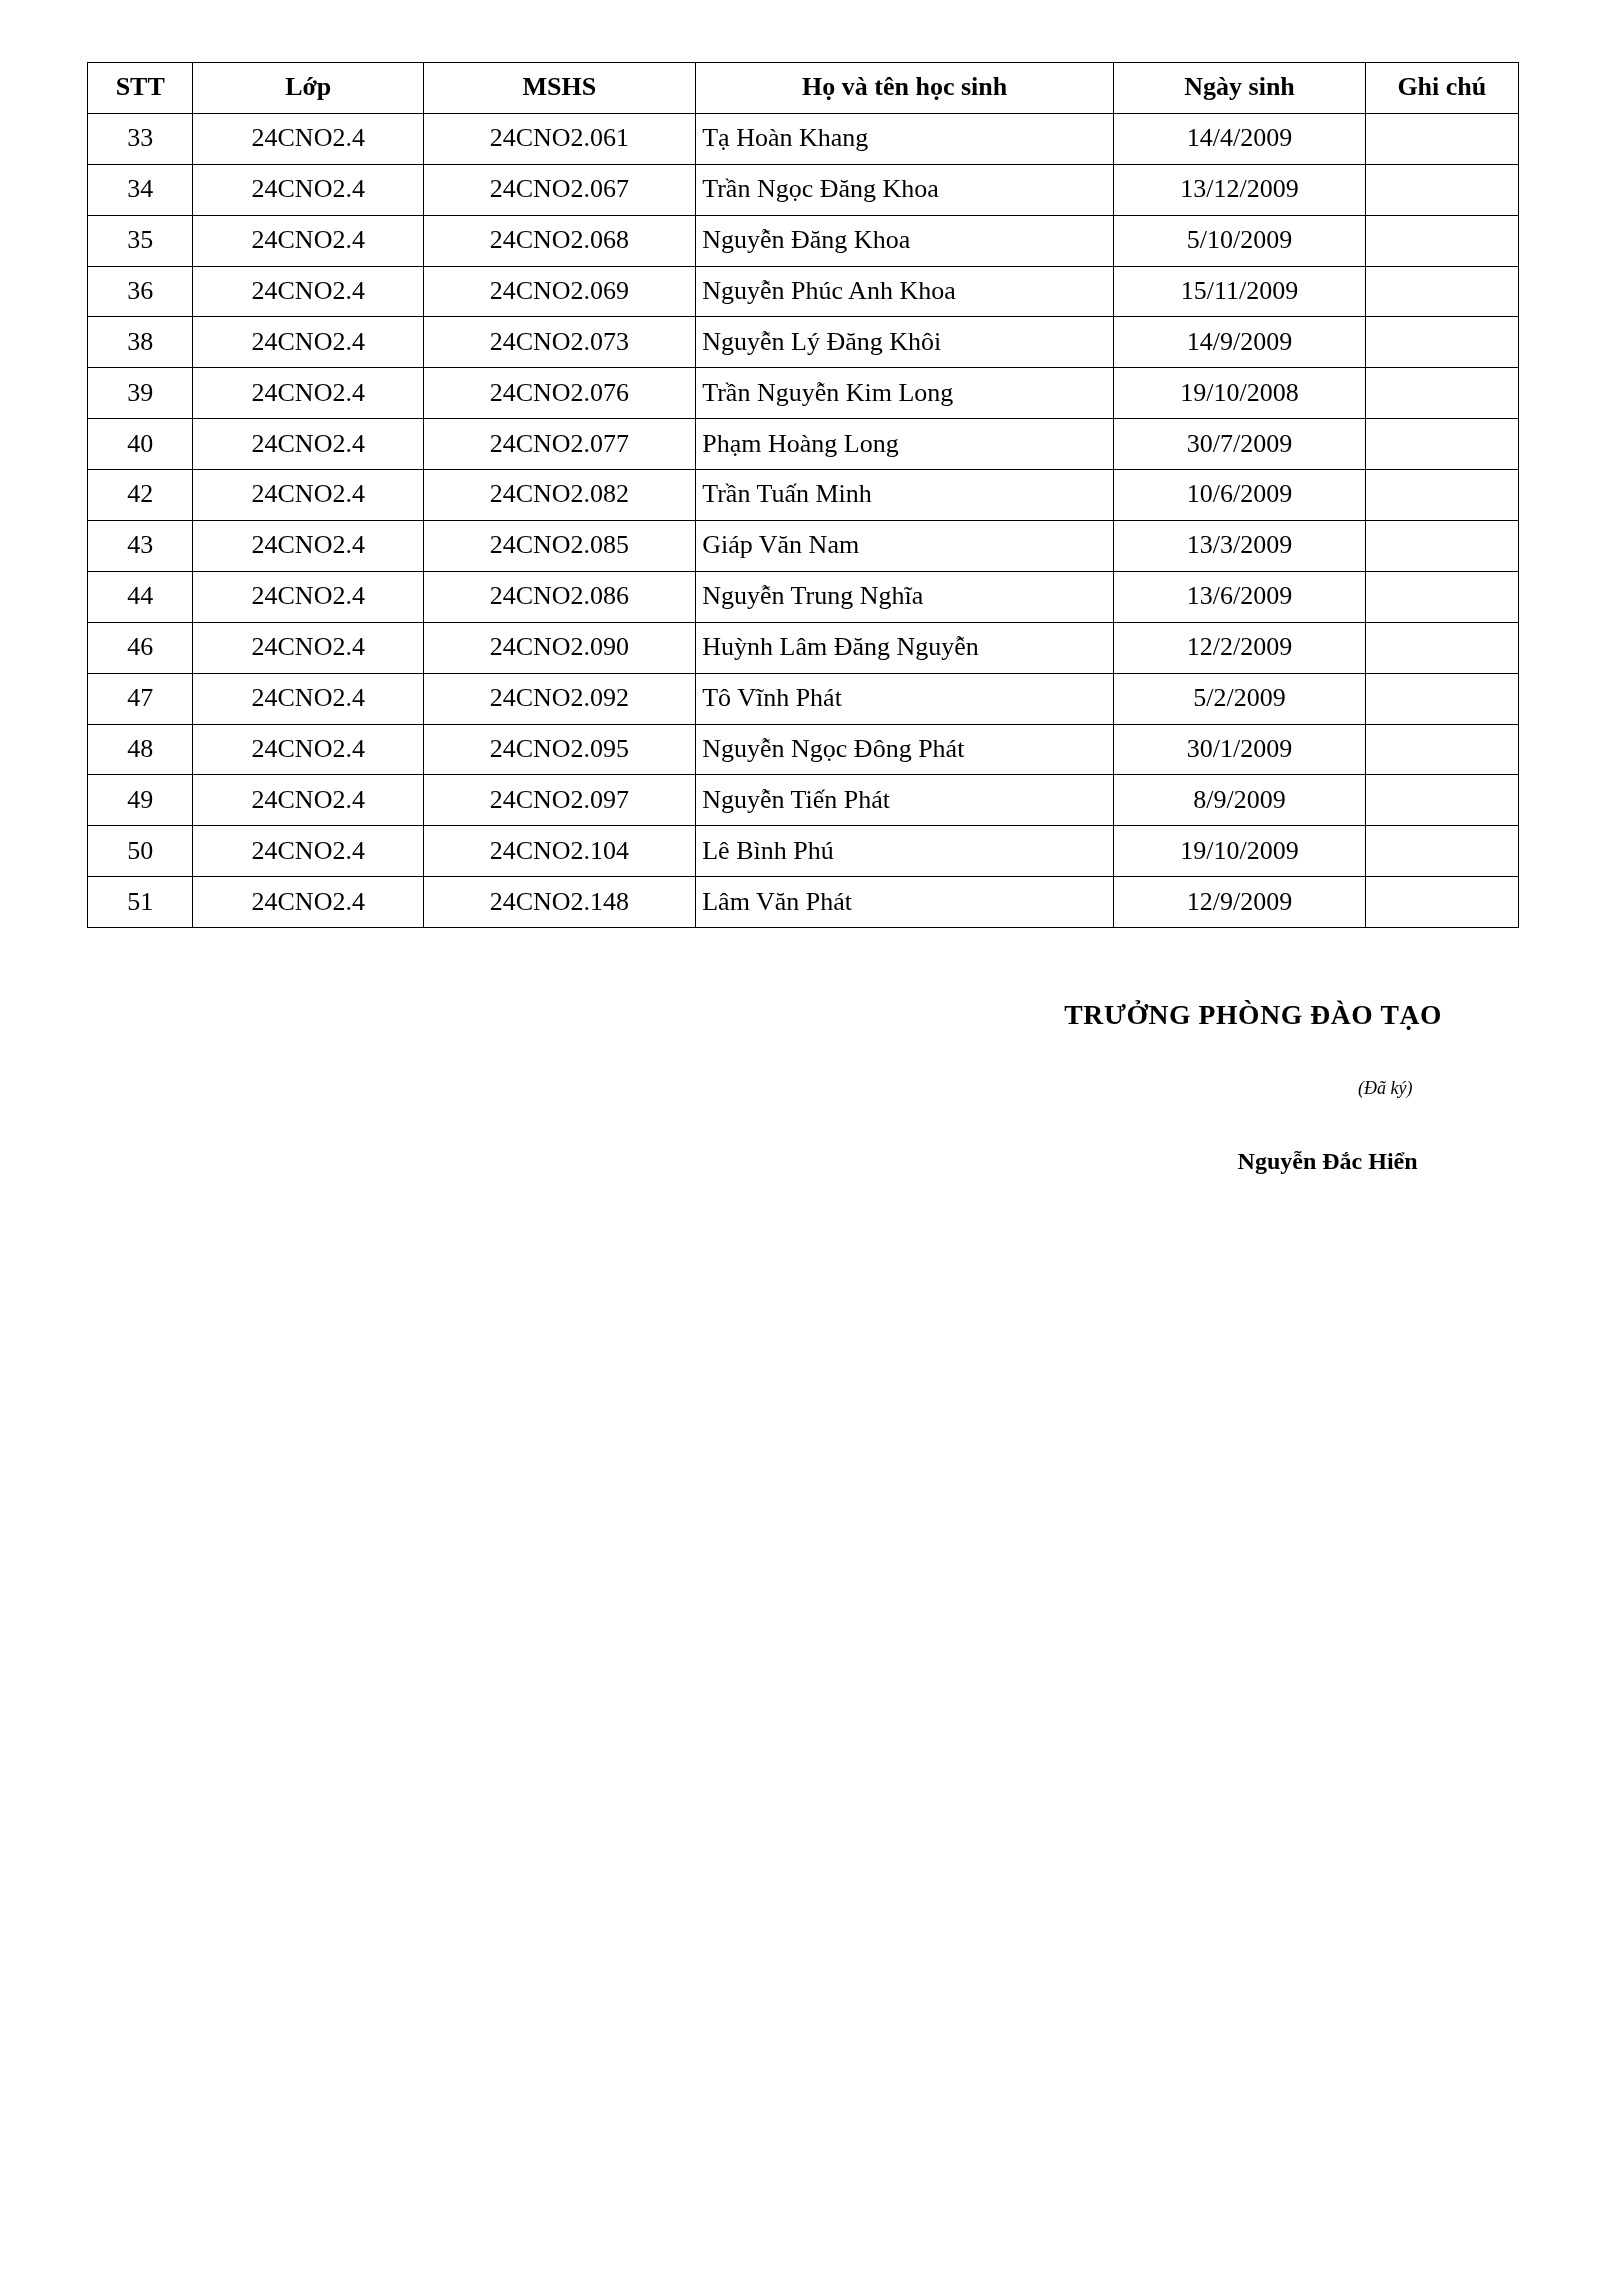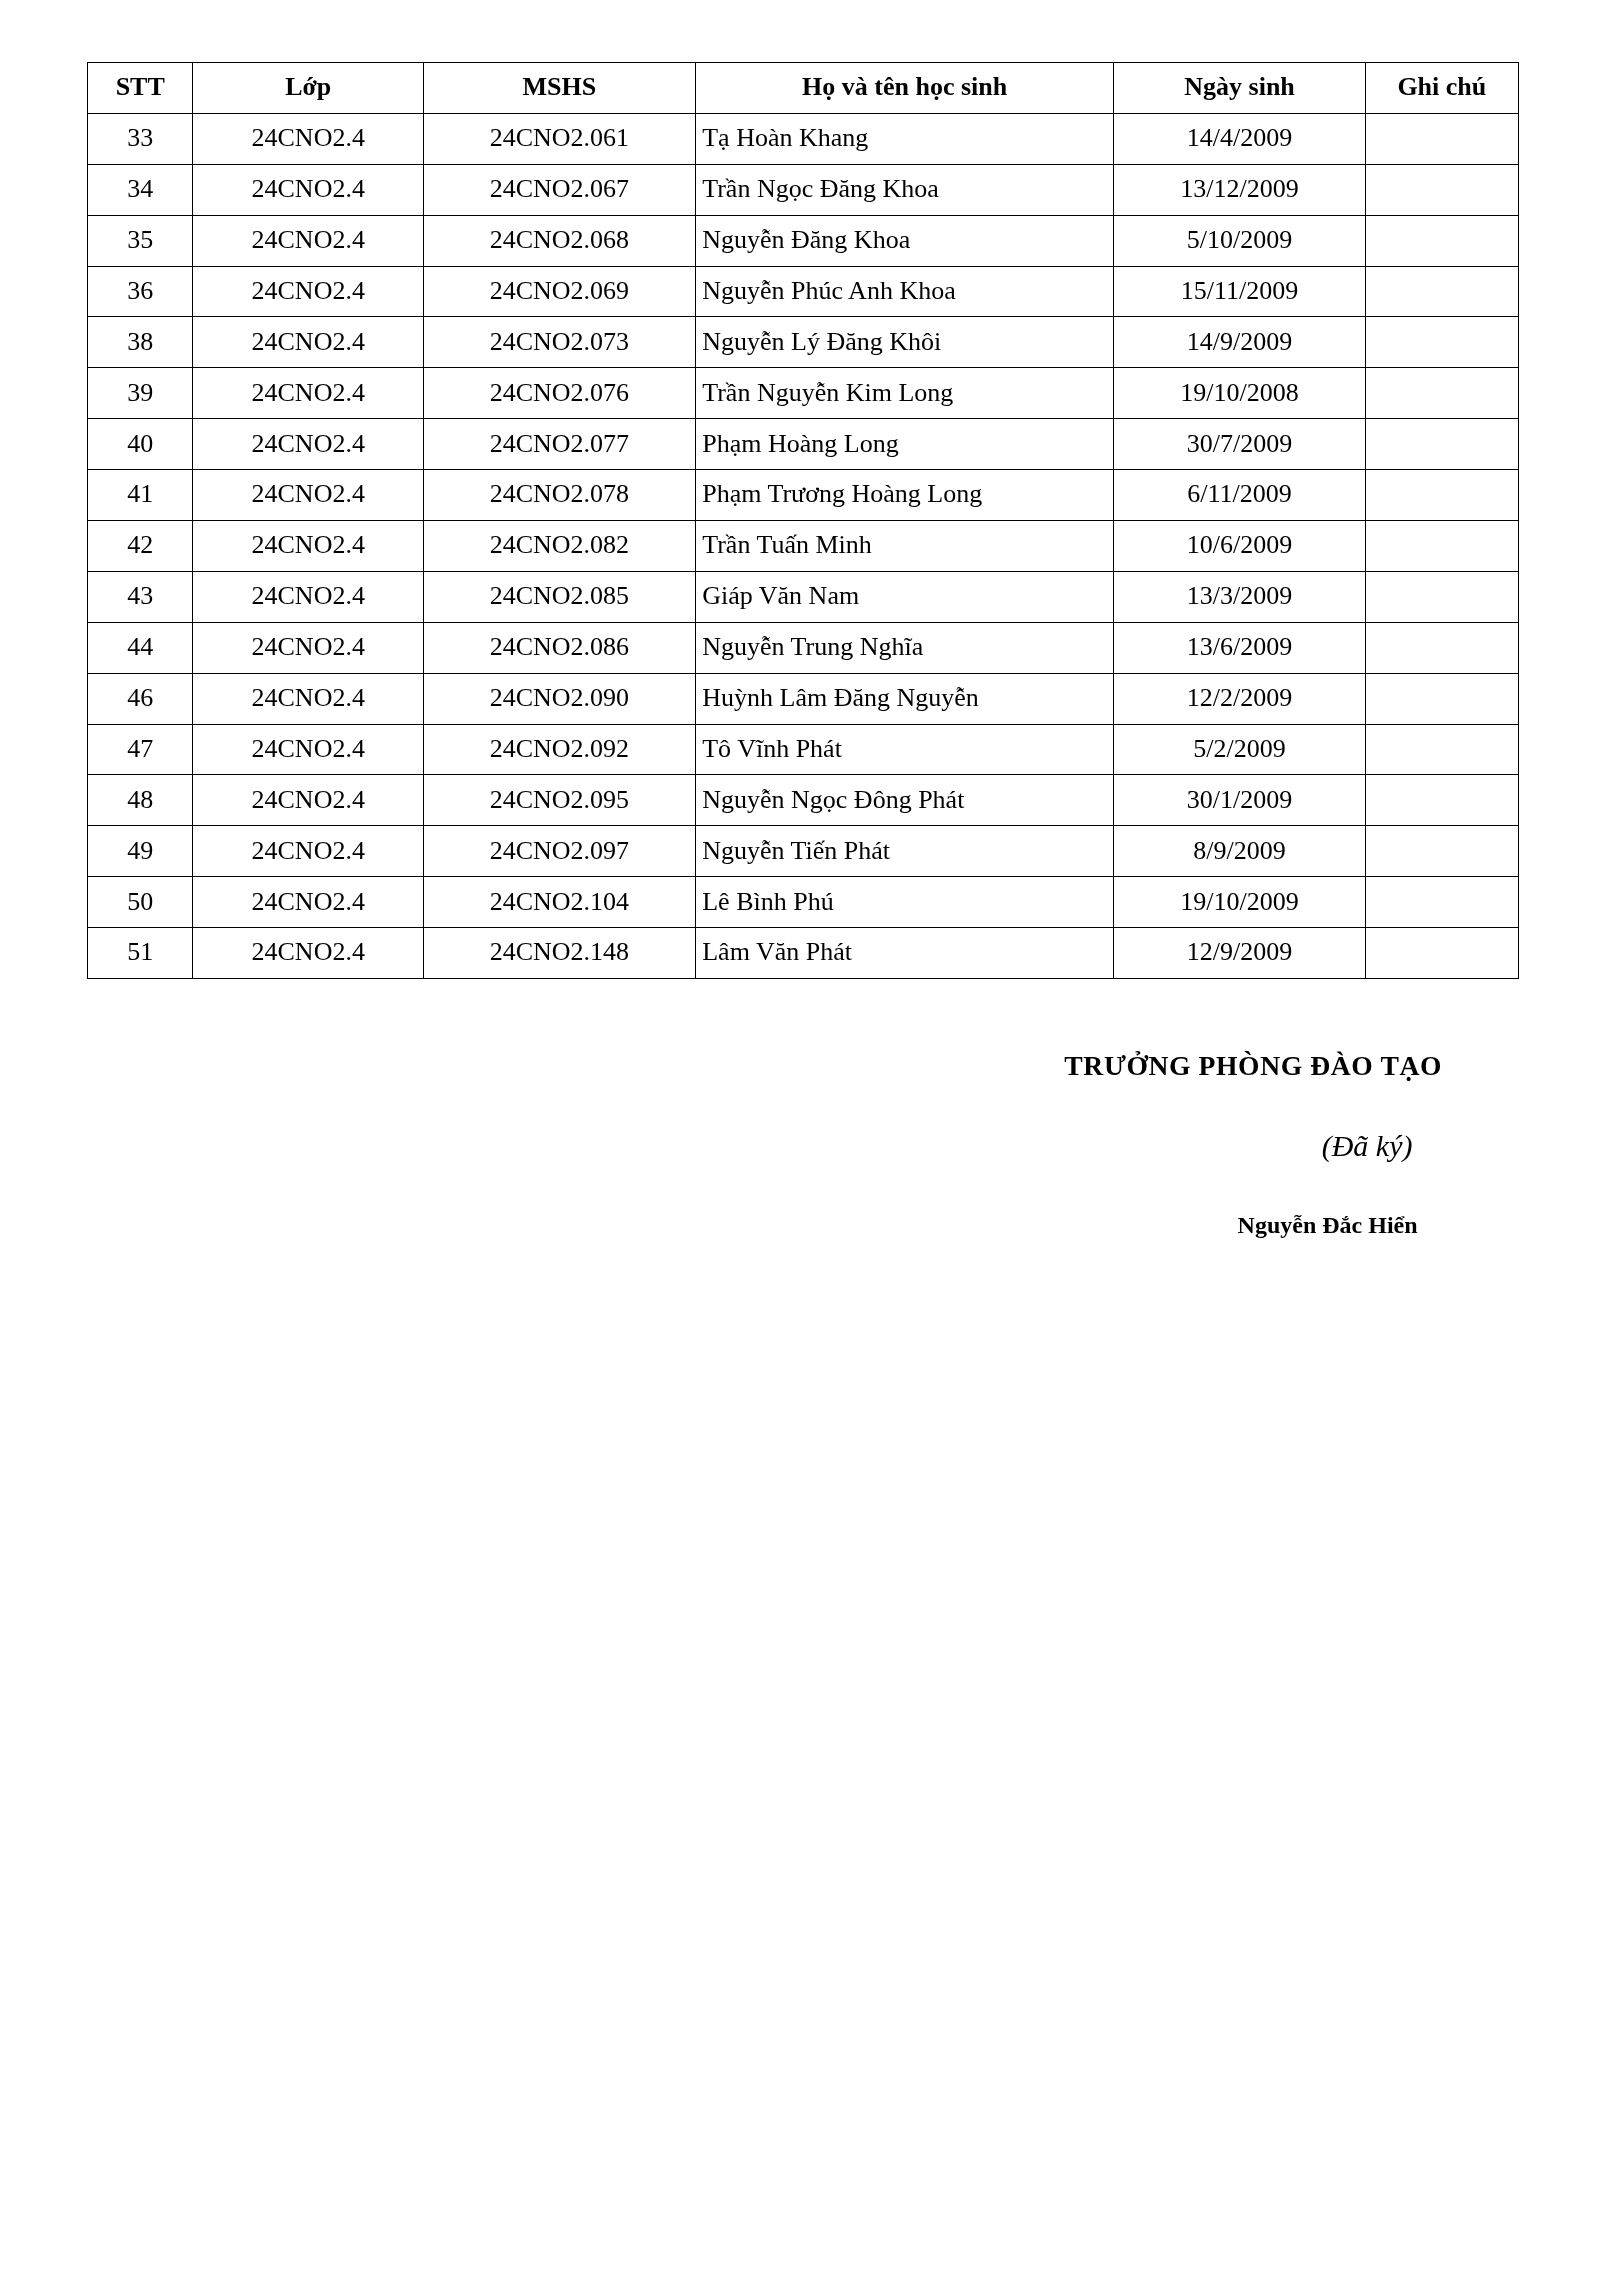--- a/index.html
+++ b/index.html
@@ -63,21 +63,21 @@
     padding-right: 77px;
     box-sizing: border-box;
   }
   .sign-title {
     font-size: 27.6px;
     font-weight: bold;
     letter-spacing: 0.6px;
     margin: 0;
   }
   .sign-signed {
-    font-size: 30px;
+    font-size: 18px;
     font-style: italic;
     margin: 47px 29.5px 0 0;
   }
   .sign-name {
     font-size: 24px;
     font-weight: bold;
     margin: 49px 24.4px 0 0;
   }
 </style>
 </head>
@@ -155,28 +155,20 @@
         </tr>
         <tr>
           <td class="stt">40</td>
           <td class="lop">24CNO2.4</td>
           <td class="mshs">24CNO2.077</td>
           <td class="name">Phạm Hoàng Long</td>
           <td class="dob">30/7/2009</td>
           <td class="note"></td>
         </tr>
         <tr>
-          <td class="stt">41</td>
-          <td class="lop">24CNO2.4</td>
-          <td class="mshs">24CNO2.078</td>
-          <td class="name">Phạm Trương Hoàng Long</td>
-          <td class="dob">6/11/2009</td>
-          <td class="note"></td>
-        </tr>
-        <tr>
           <td class="stt">42</td>
           <td class="lop">24CNO2.4</td>
           <td class="mshs">24CNO2.082</td>
           <td class="name">Trần Tuấn Minh</td>
           <td class="dob">10/6/2009</td>
           <td class="note"></td>
         </tr>
         <tr>
           <td class="stt">43</td>
           <td class="lop">24CNO2.4</td>

